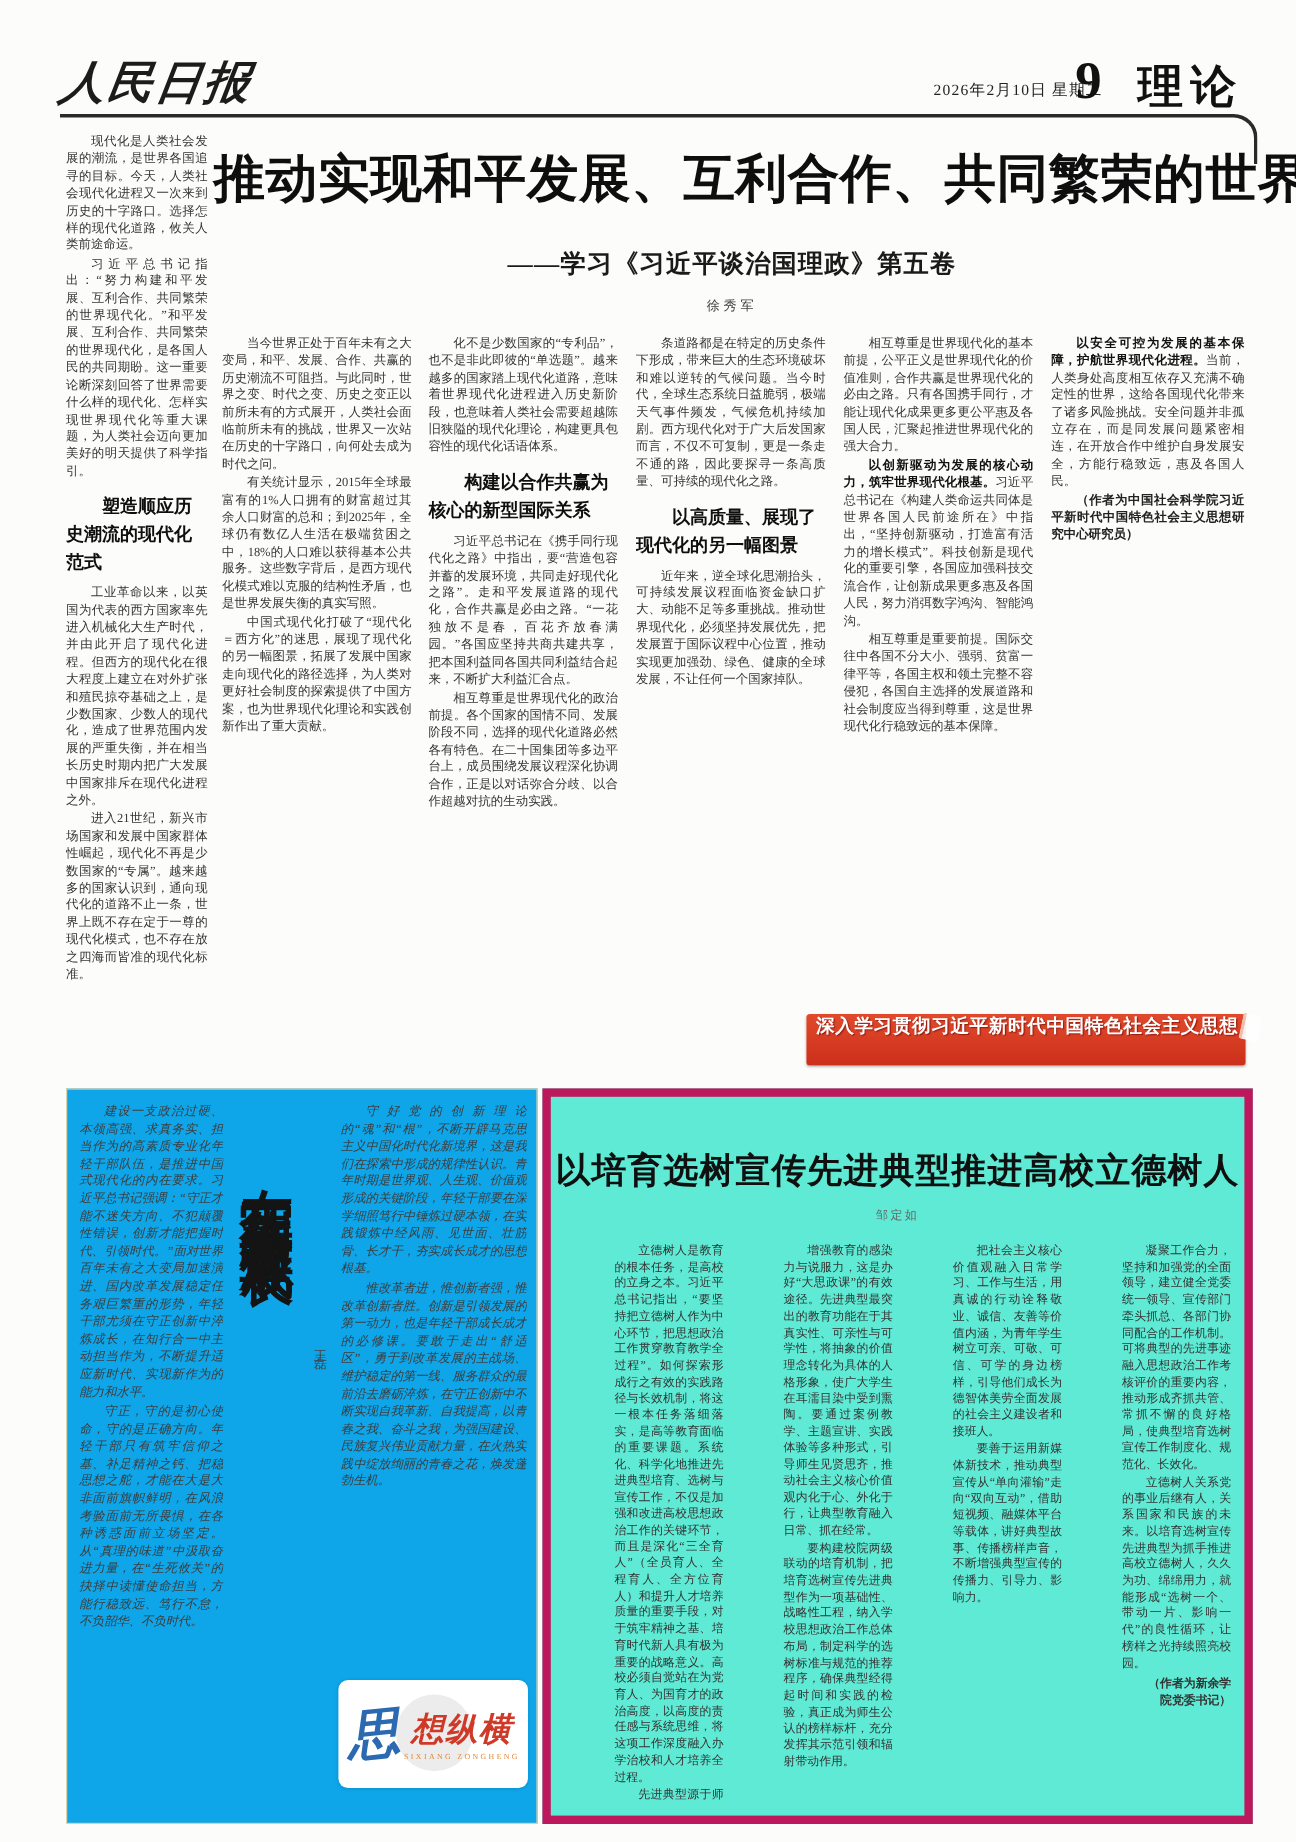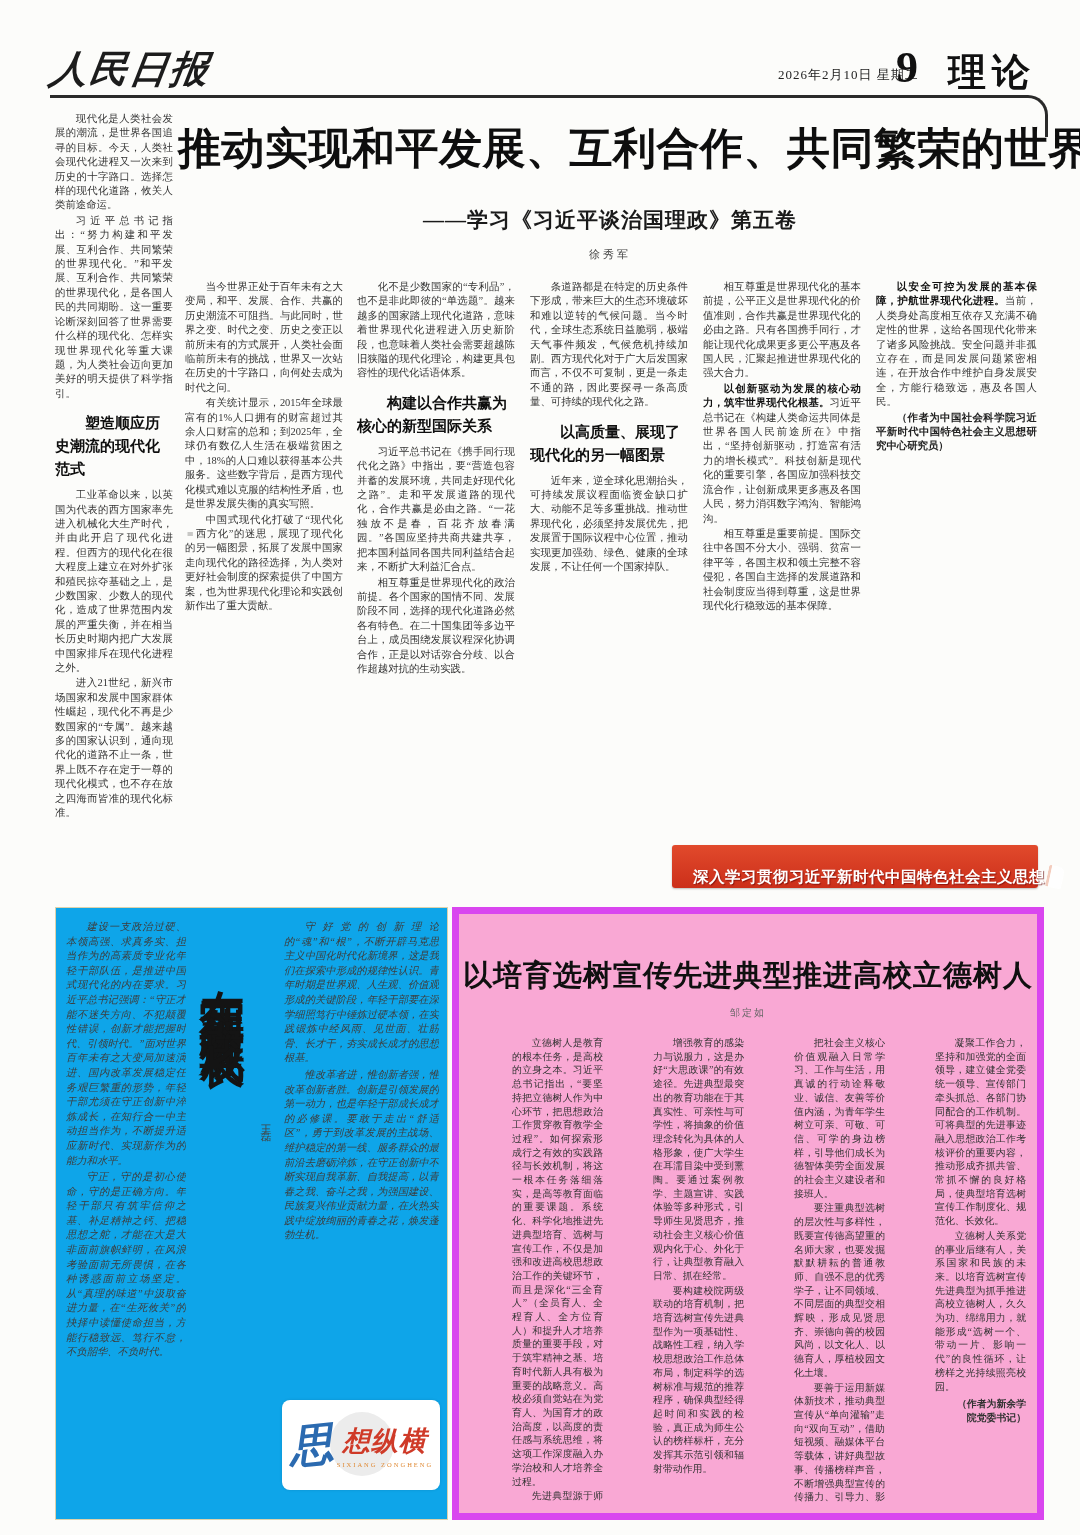--- a/index.html
+++ b/index.html
@@ -44,21 +44,21 @@
   .col-subhead {
     font-family:"Liberation Sans", sans-serif; font-weight:900; font-size:15px;
     line-height:23px; color:#0f0f0f; margin:10px 0 8px 0; text-indent:2em; text-align:left;
   }
   .inline-lead { font-family:"Liberation Sans", sans-serif; font-weight:bold; color:#111; }
   .credit { font-weight:bold; text-indent:2em; color:#222; }
   
   .banner {
     position:absolute; left:672px; top:845px; width:366px; height:43px;
     background:linear-gradient(180deg,#e14a2c 0%, #cc2f1a 100%);
-    border-radius:3px; display:flex; align-items:flex-end; padding:0 21px;
+    border-radius:3px; display:flex; align-items:flex-start; padding:0 8px;
     box-shadow:0 1px 2px rgba(0,0,0,.25);
   }
   .banner-text {
     color:#fff; font-family:"Liberation Sans", sans-serif; font-weight:900;
     font-size:15.5px; letter-spacing:0.5px; white-space:nowrap;
     text-shadow:1px 1px 1px rgba(100,0,0,.6); flex:1; text-align:center;
   }
   .banner-icon {
     width:16px; height:22px; background:#fff; border-radius:2px 6px 2px 2px;
     transform:rotate(12deg); margin-left:2px; flex:none; opacity:.92;
@@ -99,21 +99,21 @@
   }
   .logo-rest { position:relative; display:flex; flex-direction:column; align-items:center; }
   .logo-rest-main {
     font-size:27px; font-weight:900; font-style:italic; color:#cf3a28;
     letter-spacing:1px; font-family:"Liberation Serif", serif;
   }
   .logo-rest-sub { font-size:6.5px; color:#e08a35; letter-spacing:2px; margin-top:2px; }
   
   .feature-box {
     position:absolute; left:452px; top:907px; width:592px; height:613px;
-    background:#f9a8d4; border:7px solid #d946ef;
+    background:#5eead4; border:7px solid #be185d;
   }
   .feature-title {
     position:absolute; left:0; top:42px; width:100%; text-align:center;
     font-size:29px; font-weight:900; color:#101010; letter-spacing:1px;
     font-family:"Liberation Serif", serif; white-space:nowrap;
   }
   .feature-byline {
     position:absolute; left:0; top:92px; width:100%; text-align:center;
     font-size:10px; color:#666; letter-spacing:2px;
   }
@@ -210,21 +210,20 @@
     <div class="fcol" style="left:16px;">
       <p>立德树人是教育的根本任务，是高校的立身之本。习近平总书记指出，“要坚持把立德树人作为中心环节，把思想政治工作贯穿教育教学全过程”。如何探索形成行之有效的实践路径与长效机制，将这一根本任务落细落实，是高等教育面临的重要课题。系统化、科学化地推进先进典型培育、选树与宣传工作，不仅是加强和改进高校思想政治工作的关键环节，而且是深化“三全育人”（全员育人、全程育人、全方位育人）和提升人才培养质量的重要手段，对于筑牢精神之基、培育时代新人具有极为重要的战略意义。高校必须自觉站在为党育人、为国育才的政治高度，以高度的责任感与系统思维，将这项工作深度融入办学治校和人才培养全过程。</p>
       <p>先进典型源于师生、立于校园、彰显时代精神，它承载着鲜明的价值导向，是可感可学的“身边教科书”，具有深厚的说服力、感染力与生命力。</p>
     </div>
     <div class="fcol" style="left:157px;">
       <p>增强教育的感染力与说服力，这是办好“大思政课”的有效途径。先进典型最突出的教育功能在于其真实性、可亲性与可学性，将抽象的价值理念转化为具体的人格形象，使广大学生在耳濡目染中受到熏陶。要通过案例教学、主题宣讲、实践体验等多种形式，引导师生见贤思齐，推动社会主义核心价值观内化于心、外化于行，让典型教育融入日常、抓在经常。</p>
       <p>要构建校院两级联动的培育机制，把培育选树宣传先进典型作为一项基础性、战略性工程，纳入学校思想政治工作总体布局，制定科学的选树标准与规范的推荐程序，确保典型经得起时间和实践的检验，真正成为师生公认的榜样标杆，充分发挥其示范引领和辐射带动作用。</p>
     </div>
     <div class="fcol" style="left:298px;">
       <p>把社会主义核心价值观融入日常学习、工作与生活，用真诚的行动诠释敬业、诚信、友善等价值内涵，为青年学生树立可亲、可敬、可信、可学的身边榜样，引导他们成长为德智体美劳全面发展的社会主义建设者和接班人。</p>
-      <p>要注重典型选树的层次性与多样性，既要宣传德高望重的名师大家，也要发掘默默耕耘的普通教师、自强不息的优秀学子，让不同领域、不同层面的典型交相辉映，形成见贤思齐、崇德向善的校园风尚，以文化人、以德育人，厚植校园文化土壤。</p>
       <p>要善于运用新媒体新技术，推动典型宣传从“单向灌输”走向“双向互动”，借助短视频、融媒体平台等载体，讲好典型故事、传播榜样声音，不断增强典型宣传的传播力、引导力、影响力。</p>
     </div>
     <div class="fcol" style="left:439px;">
       <p>凝聚工作合力，坚持和加强党的全面领导，建立健全党委统一领导、宣传部门牵头抓总、各部门协同配合的工作机制。可将典型的先进事迹融入思想政治工作考核评价的重要内容，推动形成齐抓共管、常抓不懈的良好格局，使典型培育选树宣传工作制度化、规范化、长效化。</p>
       <p>立德树人关系党的事业后继有人，关系国家和民族的未来。以培育选树宣传先进典型为抓手推进高校立德树人，久久为功、绵绵用力，就能形成“选树一个、带动一片、影响一代”的良性循环，让榜样之光持续照亮校园。</p>
       <p class="fcredit">（作者为新余学院党委书记）</p>
     </div>
   </div>
 
 </div>

